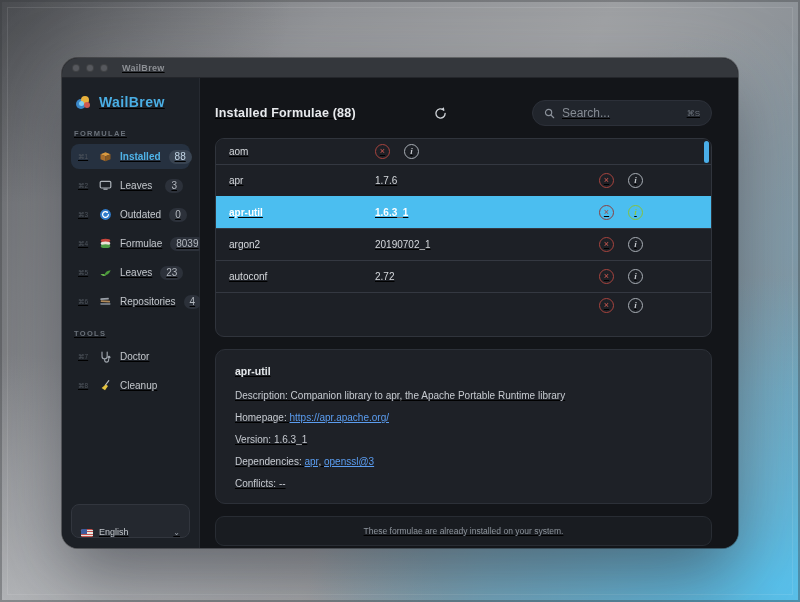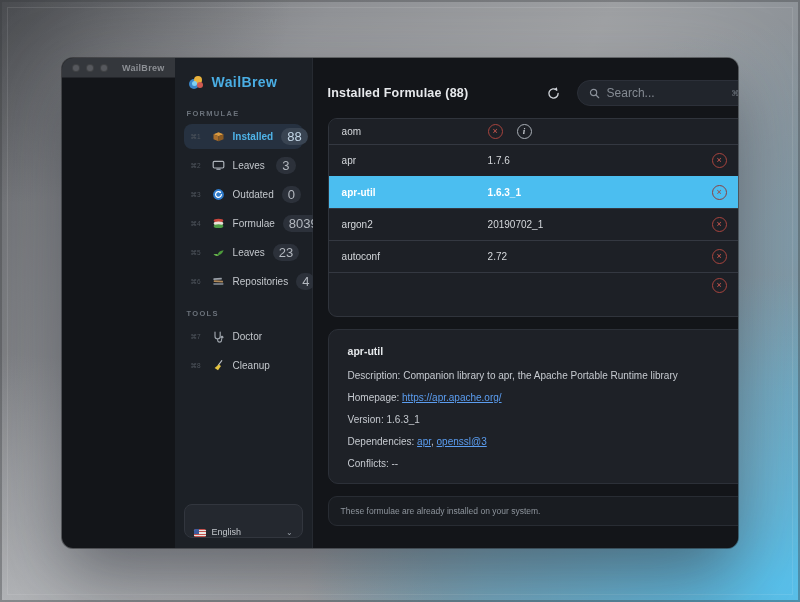--- a/index.html
+++ b/index.html
@@ -13,42 +13,42 @@
       radial-gradient(760px 480px at -2% 108%, rgba(225,227,229,.55), rgba(225,227,229,0) 62%),
       radial-gradient(430px 300px at 0% 0%, rgba(38,40,44,.42), rgba(38,40,44,0) 68%),
       linear-gradient(118deg, #636569 0%, #8d8f93 30%, #9b9da0 55%, #8b9197 76%, #7e8c94 100%);
     box-shadow: inset 0 0 0 2px rgba(55,57,61,.35);
   }
   .frame-line { position:absolute; inset:7px; border:1px solid rgba(255,255,255,.10); pointer-events:none; }
 
   
   .window {
     position:absolute; left:62px; top:58px; width:676px; height:490px;
-    border-radius:11px; overflow:hidden; background:#131519;
+    border-radius:16px; overflow:hidden; background:#131519;
     box-shadow: 0 28px 70px rgba(15,20,30,.50), 0 0 90px rgba(255,255,255,.30), 0 0 0 1px rgba(0,0,0,.45);
-    display:flex; flex-direction:row;
+    display:flex; flex-direction:column;text-decoration:underline;
   }
   .titlebar { height:20px; background:#34373c; border-bottom:1px solid #24262b; display:flex; align-items:center; padding:0 10px; flex:none; }
   .tl-dot { width:8px; height:8px; border-radius:50%; background:#56585d; border:1px solid rgba(0,0,0,.25); margin-right:6px; }
   .tb-title { margin-left:8px; font-size:9px; font-weight:700; color:#8d9095; letter-spacing:.3px; }
 
   .win-body { flex:1; display:flex; min-height:0; }
 
   
   .sidebar { width:138px; flex:none; background:#1c2026; border-right:1px solid #262a31; display:flex; flex-direction:column; padding:0 9px 10px; }
   .brand { display:flex; align-items:center; gap:7px; margin:16px 4px 4px; }
   .brand-logo { width:17px; height:15px; position:relative; flex:none; }
   .brand-name { font-size:14px; font-weight:700; color:#4aaee4; letter-spacing:.4px; }
   .sec-label { margin:15px 3px 6px; font-size:7.5px; font-weight:700; letter-spacing:1.3px; color:#6b727b; }
   .side-item { height:25px; margin-bottom:4px; border-radius:8px; display:flex; align-items:center; padding:0 7px; gap:8px; font-size:10px; color:#c3c7cc; cursor:default; }
   .side-item .sc { width:13px; flex:none; font-size:6.5px; color:#4e545c; }
   .side-item .icon { width:13px; height:13px; flex:none; display:inline-flex; }
   .side-item .icon svg { width:13px; height:13px; }
   .side-item .lbl { white-space:nowrap; }
-  .side-item .badge { margin-left:auto; background:#2c313a; border-radius:9px; padding:2px 6px; font-size:13px; color:#b3b8bf; line-height:1; }
+  .side-item .badge { margin-left:auto; background:#2c313a; border-radius:9px; padding:2px 6px; font-size:10px; color:#b3b8bf; line-height:1; }
   .side-item.selected { background:#263140; }
   .side-item.selected .lbl { color:#4fb3e8; font-weight:700; }
   .side-item.selected .badge { background:#39445263; background:#394452; color:#c3d6e6; }
   .side-spacer { flex:1; }
   .lang-select { height:34px; background:#24282f; border:1px solid #32363e; border-radius:8px; display:flex; align-items:flex-end; gap:6px; padding:0 9px; font-size:9px; color:#c3c7cc; }
   .flag { width:12px; height:8px; border-radius:1.5px; position:relative; flex:none; overflow:hidden;
           background:repeating-linear-gradient(180deg,#c4524e 0 1.15px,#e8e6e2 1.15px 2.3px); }
   .flag::after { content:""; position:absolute; left:0; top:0; width:5.5px; height:4.5px; background:#3d5b9c; }
   .lang-chevron { margin-left:auto; color:#9aa0a8; font-size:8px; }
 
@@ -79,21 +79,21 @@
   .trow.selected .act.info { border-color:#86c23c; color:#8ec63f; }
   .scroll-thumb { position:absolute; top:2px; right:2px; width:5px; height:22px; border-radius:3px; background:#4aaee8; z-index:4; cursor:pointer; }
 
   
   .details { margin-top:12px; height:155px; flex:none; border:1px solid #2c3038; border-radius:10px; background:#1e2127; padding:15px 19px; font-size:10px; color:#c6cad0; overflow:hidden; }
   .d-title { font-size:10.5px; font-weight:700; color:#e5e8eb; margin-bottom:13px; }
   .d-line { margin-bottom:11px; white-space:nowrap; }
   .details a { color:#5b9df0; text-decoration:underline; cursor:pointer; }
 
   
-  .footerbar { margin-top:12px; height:30px; flex:none; border:1px solid #282c33; border-radius:9px; background:#191c21; display:flex; align-items:center; justify-content:flex-start; padding:0 12px; font-size:8.5px; color:#8e959d; }
+  .footerbar { margin-top:12px; height:30px; flex:none; border:1px solid #282c33; border-radius:9px; background:#191c21; display:flex; align-items:center; justify-content:center; padding:0 12px; font-size:8.5px; color:#8e959d; }
 
   
   .blob { position:absolute; border-radius:50%; }
 </style>
 </head>
 <body>
 
 <div class="frame-line"></div>
 
 <div class="window">

